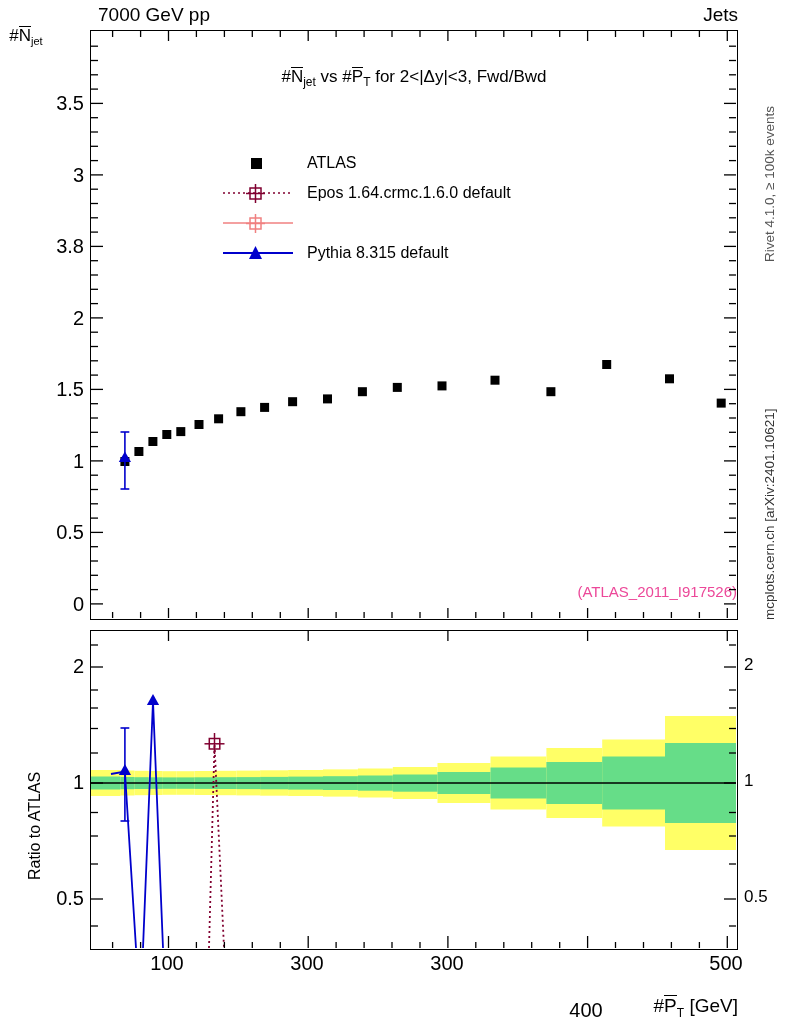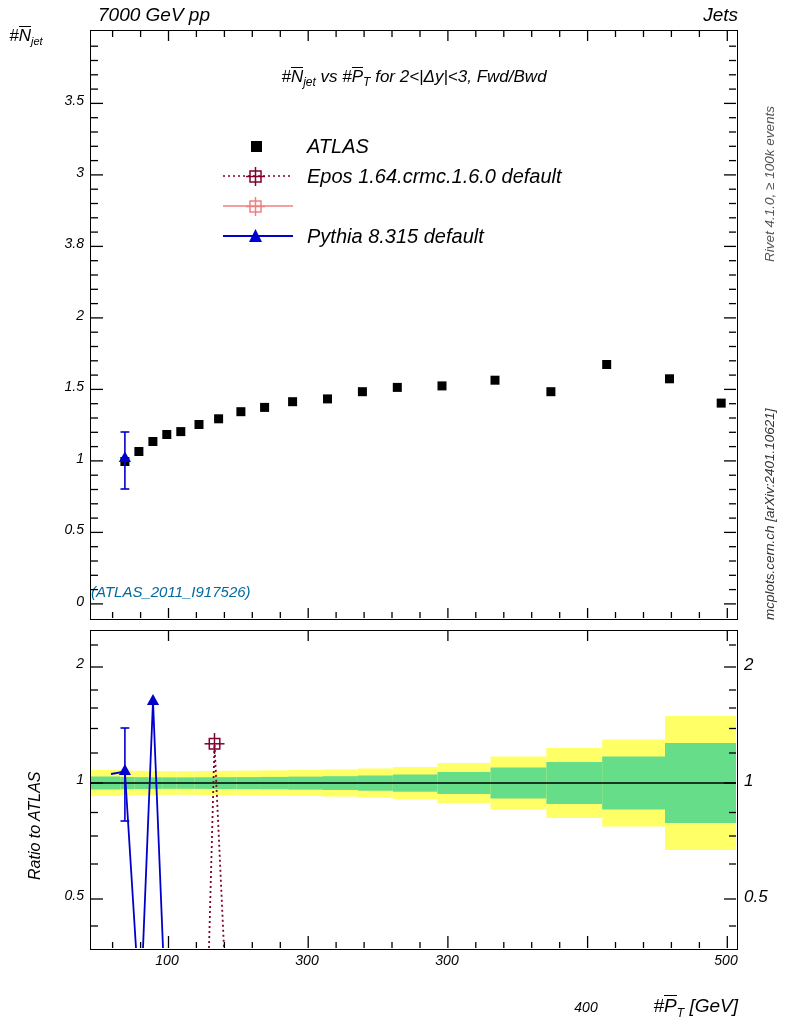--- a/index.html
+++ b/index.html
@@ -11,21 +11,20 @@
     width: 786px;
     height: 1024px;
     font-family: "Liberation Sans", sans-serif;
     color: #000000;
     overflow: hidden;
   }
   #root {
     position: relative;
     width: 786px;
     height: 1024px;
-    font-style: italic;
   }
   .abs { position: absolute; }
 
   
   #header-left {
     left: 98px; top: 4px;
     font-size: 19px;
   }
   #header-right {
     right: 48px; top: 4px;
@@ -51,21 +50,21 @@
   }
 
   .ylabel-main {
     left: 6px; top: 26px;
     font-size: 17px;
     width: 40px;
     text-align: center;
   }
   .axis-num {
     position: absolute;
-    font-size: 14px;
+    font-size: 20px;
     text-align: right;
     white-space: nowrap;
   }
   .axis-num-r {
     position: absolute;
     font-size: 17px;
     text-align: left;
     white-space: nowrap;
   }
 
@@ -89,30 +88,30 @@
   }
 
   #plot-title {
     left: 0; right: 0; top: 36px;
     text-align: center;
     font-size: 17px;
   }
   #watermark {
     left: 0; right: 0;
     top: 552px;
-    text-align: left;
+    text-align: right;
     font-size: 15px;
-    color: #0369a1;
+    color: #ec4899;
   }
 
   
   #legend {
     position: absolute;
-    left: 130px; top: 100px;
-    font-size: 20px;
+    left: 130px; top: 117px;
+    font-size: 16px;
   }
   .legend-row {
     position: relative;
     height: 30px;
     line-height: 30px;
     white-space: nowrap;
   }
   .legend-mark {
     position: absolute;
     left: 0; top: 0;

